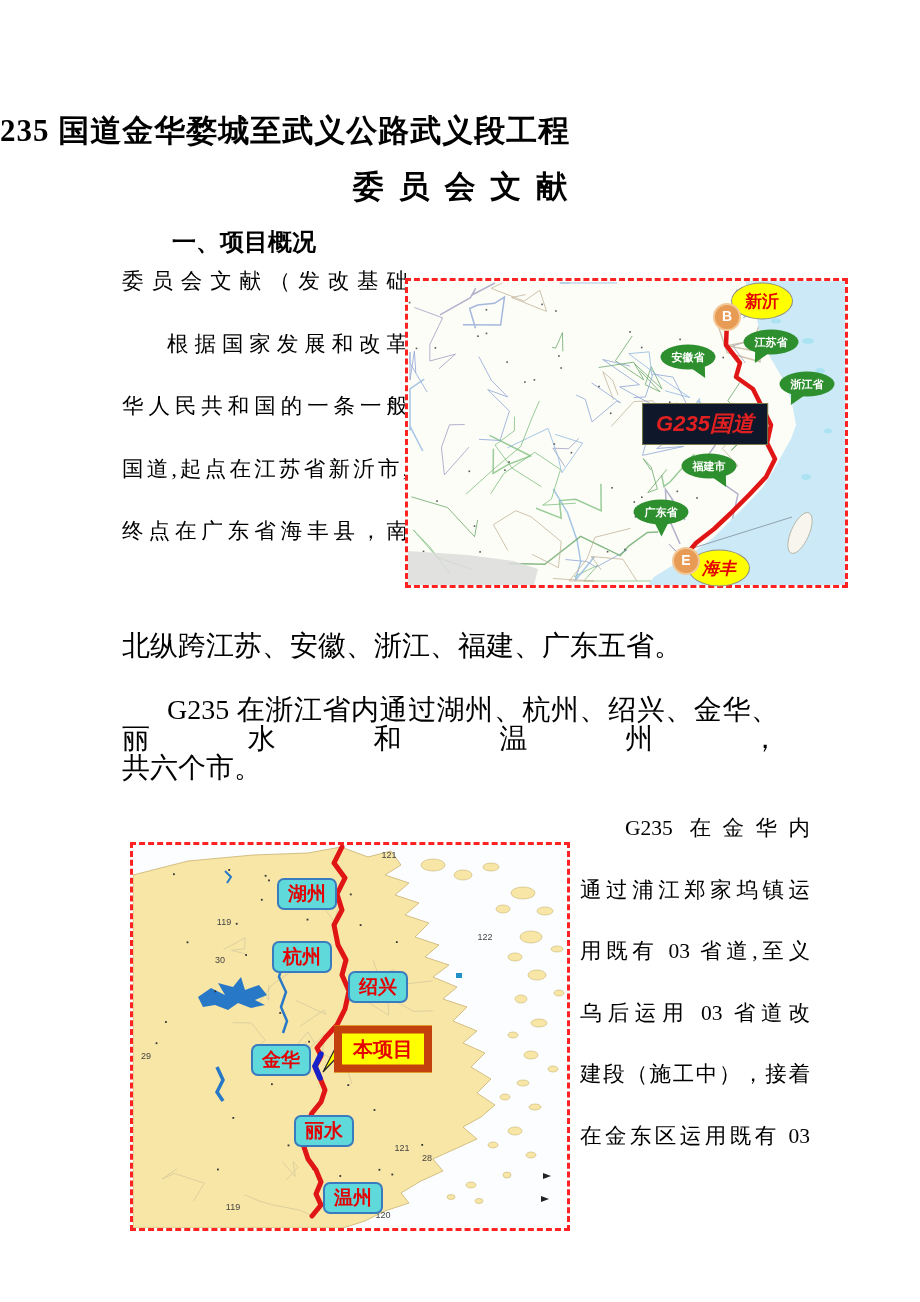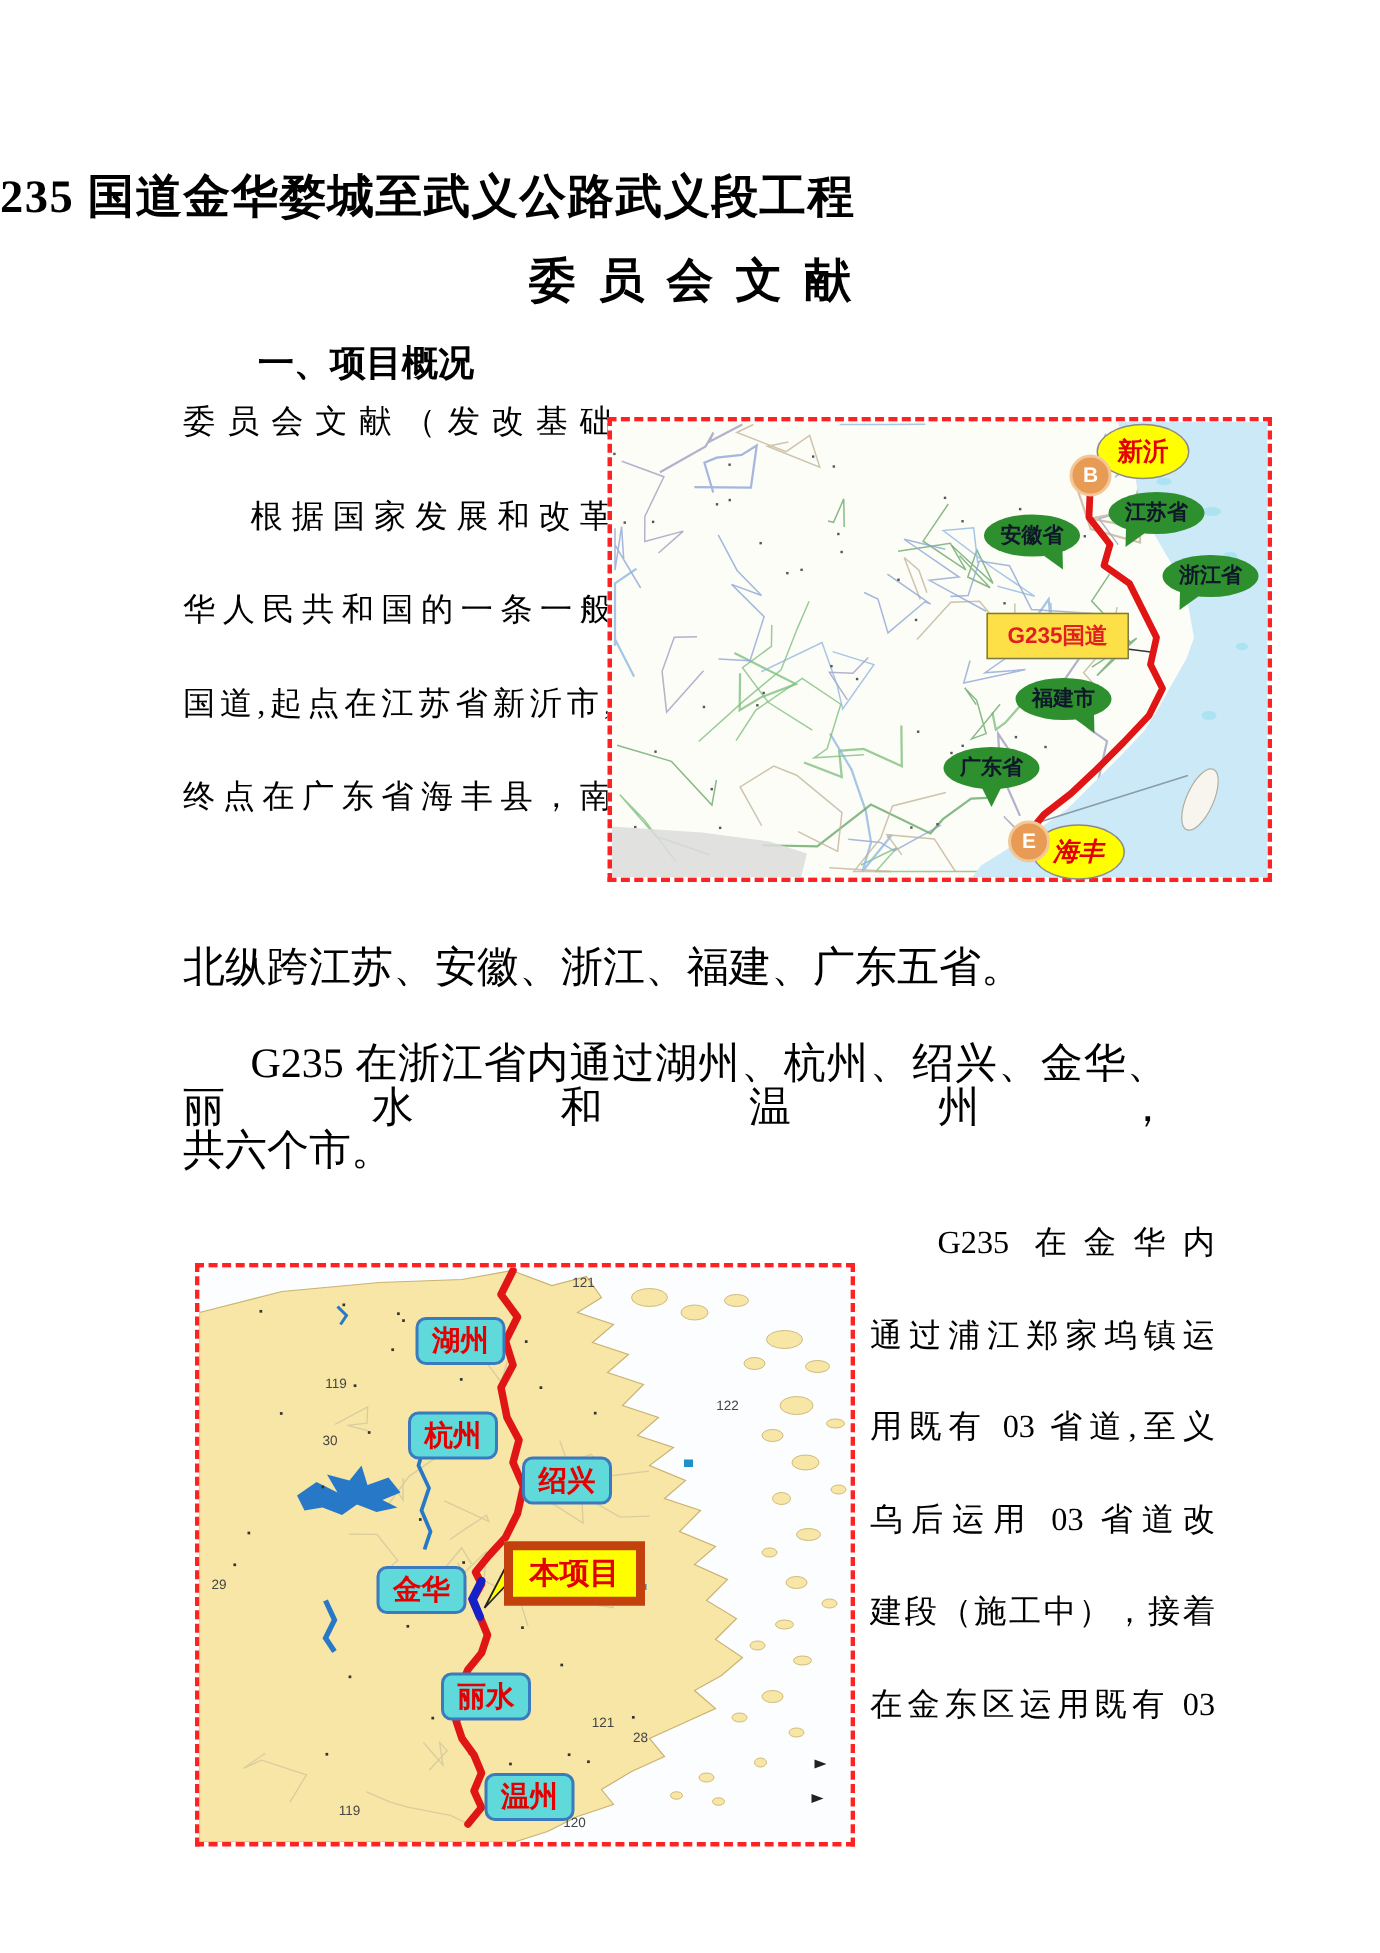--- a/index.html
+++ b/index.html
@@ -20,42 +20,42 @@
   .wide{position:absolute;left:122px;font-size:28px;line-height:29px;white-space:nowrap;}
   #line7{top:631px;}
   #line8{top:695px;width:657px;white-space:normal;text-align:justify;text-align-last:justify;text-indent:45px;}
   #line9{top:753px;}
   
   .map-frame{position:absolute;border:3px dashed #ff2222;background:#fff;}
   #national-frame{left:405px;top:278px;width:437px;height:304px;}
   #province-frame{left:130px;top:842px;width:434px;height:383px;}
   .map-frame svg{position:absolute;left:0;top:0;}
   
-  .bubble{position:absolute;transform:translate(-50%,-50%);background:#2E8F2E;color:#0f172a;
-          font-family:Liberation Mono, monospace;font-weight:bold;font-size:14px;
+  .bubble{position:absolute;transform:translate(-50%,-50%);background:#2E8F2E;color:#ffffff;
+          font-family:Liberation Mono, monospace;font-weight:bold;font-size:11px;
           padding:5px 11px;border-radius:50%;white-space:nowrap;z-index:3;}
   .bubble::after{content:"";position:absolute;width:0;height:0;border:7px solid transparent;
           border-top:14px solid #2E8F2E;}
   .t-b::after{bottom:-19px;left:50%;margin-left:-7px;}
   .t-bl::after{bottom:-16px;left:10%;transform:rotate(28deg);}
   .t-br::after{bottom:-16px;right:10%;transform:rotate(-28deg);}
   .oval{position:absolute;transform:translate(-50%,-50%);background:#ffff00;border:1px solid #8a8a8a;
         border-radius:50%;color:#e40000;font-family:"Liberation Sans","DejaVu Sans",sans-serif;
         font-weight:bold;font-size:17px;padding:6px 13px;white-space:nowrap;z-index:4;}
   .marker{position:absolute;transform:translate(-50%,-50%);width:24px;height:24px;border-radius:50%;
         background:#E89B55;border:2px solid #F2C898;color:#fff;text-align:center;
         font:bold 14px/22px "Liberation Sans","DejaVu Sans",sans-serif;z-index:5;}
-  .road-badge{position:absolute;transform:translate(-50%,-50%);background:#fde047;border:1px solid #7a7a4a;
+  .road-badge{position:absolute;transform:translate(-50%,-50%);background:#0f172a;border:1px solid #7a7a4a;
         color:#e02020;font-family:"Liberation Sans","DejaVu Sans",sans-serif;font-weight:bold;
-        font-size:15px;padding:5px 13px;white-space:nowrap;z-index:4;}
+        font-size:22px;padding:5px 13px;white-space:nowrap;z-index:4;font-style:italic;}
   
   .city-label{position:absolute;transform:translate(-50%,-50%);background:#5FD9D9;border:2px solid #3A7ABF;
         border-radius:7px;color:#e40000;font-family:"Liberation Sans","DejaVu Sans",sans-serif;
         font-weight:bold;font-size:19px;padding:1px 9px;white-space:nowrap;z-index:4;margin-top:16px;}
-  .project-label{position:absolute;transform:translate(-50%,-50%);background:#ffff00;border:6px solid #c2410c;
+  .project-label{position:absolute;transform:translate(-50%,-50%);background:#ffff00;border:8px solid #c2410c;
         color:#e40000;font-family:"Liberation Sans","DejaVu Sans",sans-serif;font-weight:bold;
         font-size:20px;padding:2px 11px;white-space:nowrap;z-index:4;}
   .edge-num{position:absolute;transform:translate(-50%,-50%);font:9px "Liberation Sans","DejaVu Sans",sans-serif;
         color:#444;z-index:3;}
 </style>
 </head>
 <body>
 
 <div class="page">
 

